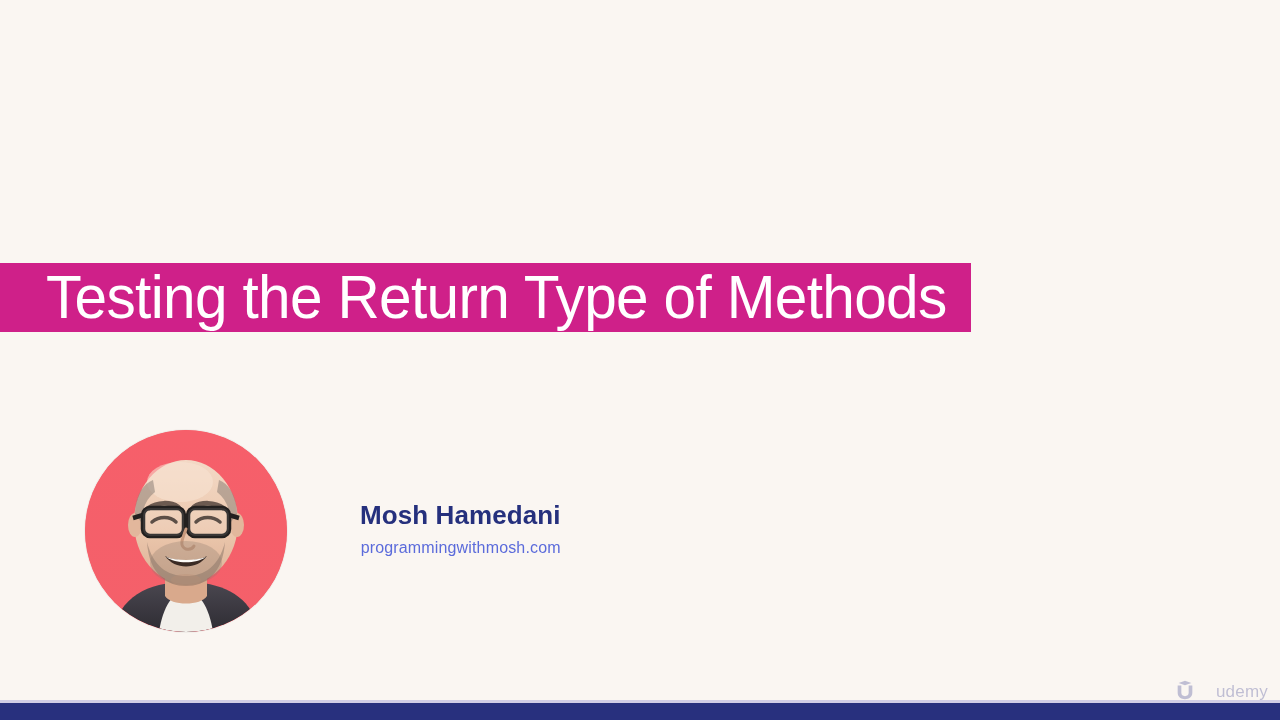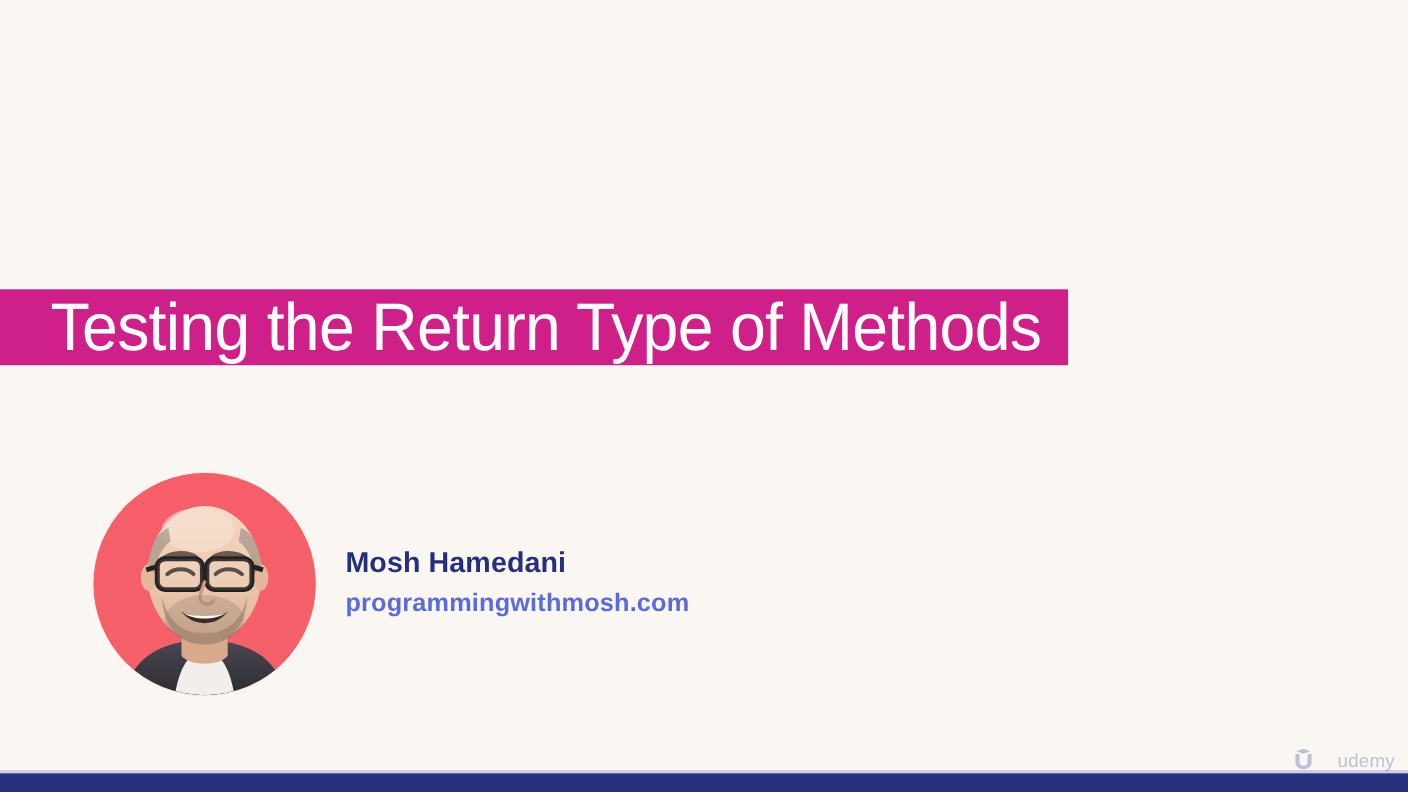--- a/index.html
+++ b/index.html
@@ -46,20 +46,21 @@
     transform-origin: left center;
   }
 
   
   .presenter {
     position: absolute;
     left: 85px;
     top: 430px;
     display: flex;
     align-items: center;
+    gap: 46px;
   }
 
   .avatar {
     width: 202px;
     height: 202px;
     border-radius: 50%;
     overflow: hidden;
     position: relative;
     background: #f4606a;
     flex: none;
@@ -80,22 +81,22 @@
     font-family: "Liberation Sans", sans-serif;
     font-size: 26px;
     font-weight: bold;
     letter-spacing: 0.1px;
     line-height: 1.25;
     white-space: nowrap;
   }
   .presenter-site {
     color: #5b6bdb;
     font-family: "Liberation Sans", sans-serif;
-    font-size: 23px;
-    font-weight: 700;
+    font-size: 16px;
+    font-weight: 400;
     letter-spacing: 0.15px;
     line-height: 1.3;
     margin-top: 6px;
     white-space: nowrap;
     text-align: right;
   }
 
   
   .hairline {
     position: absolute;

